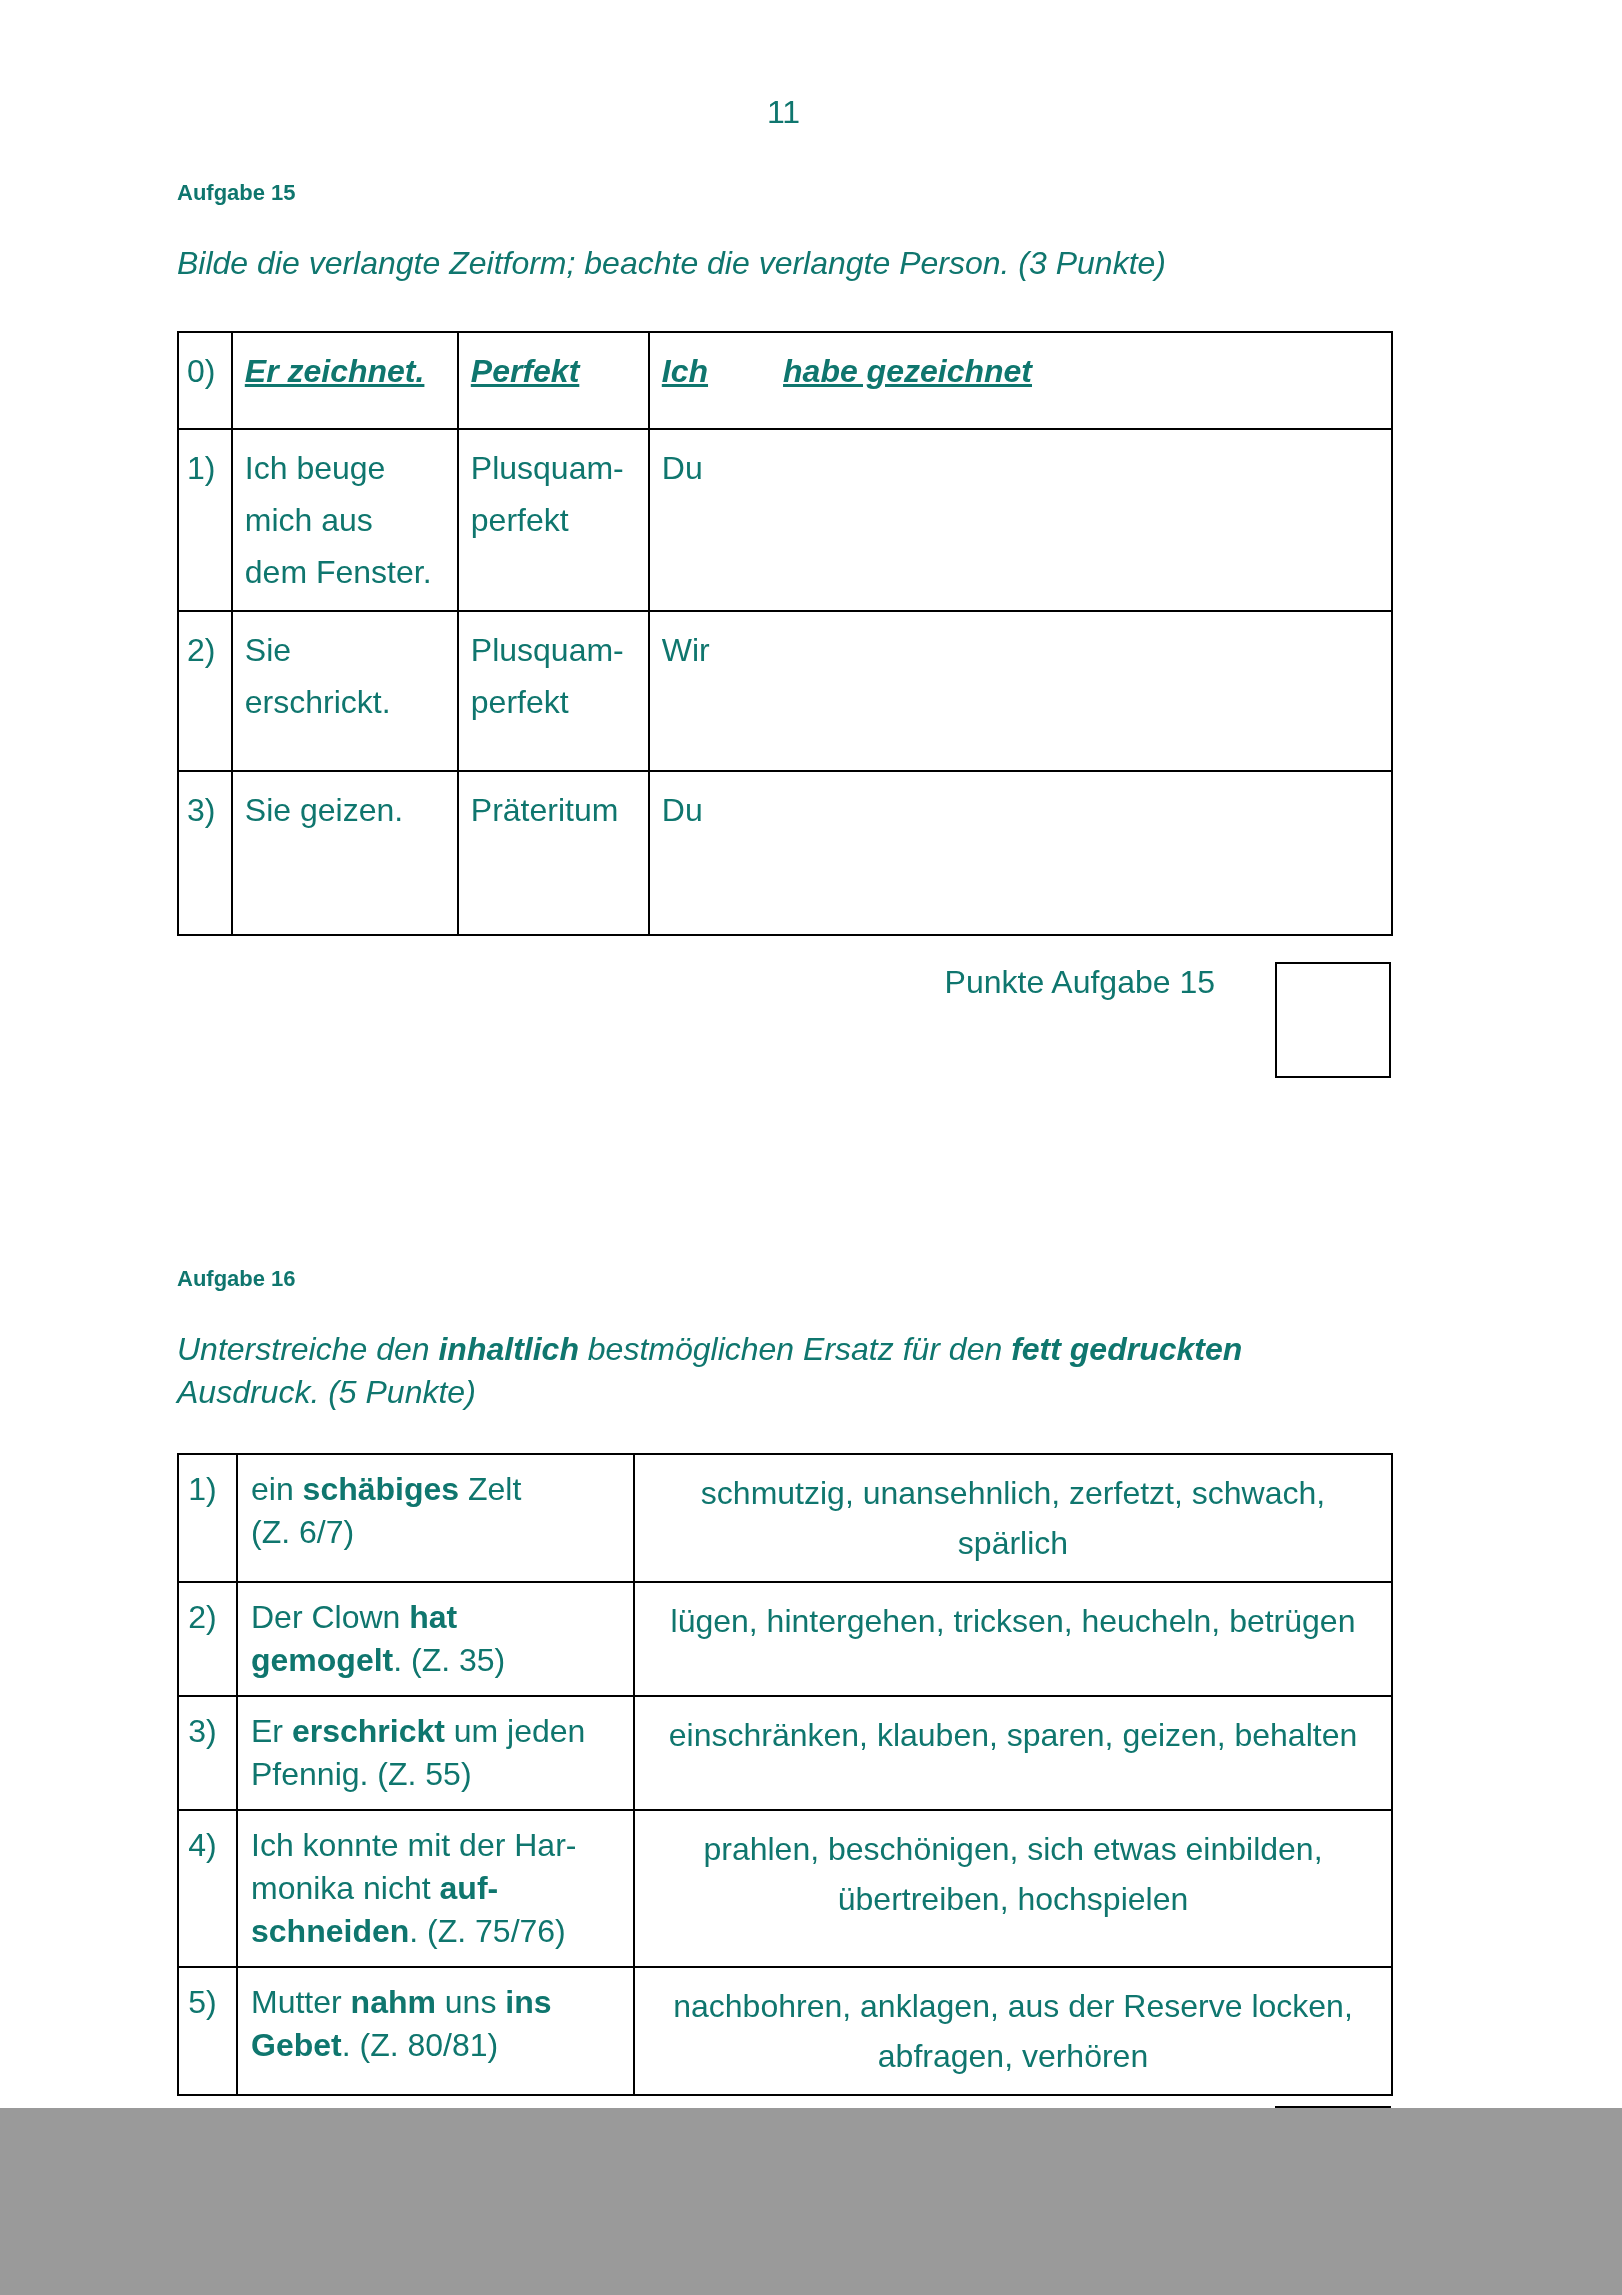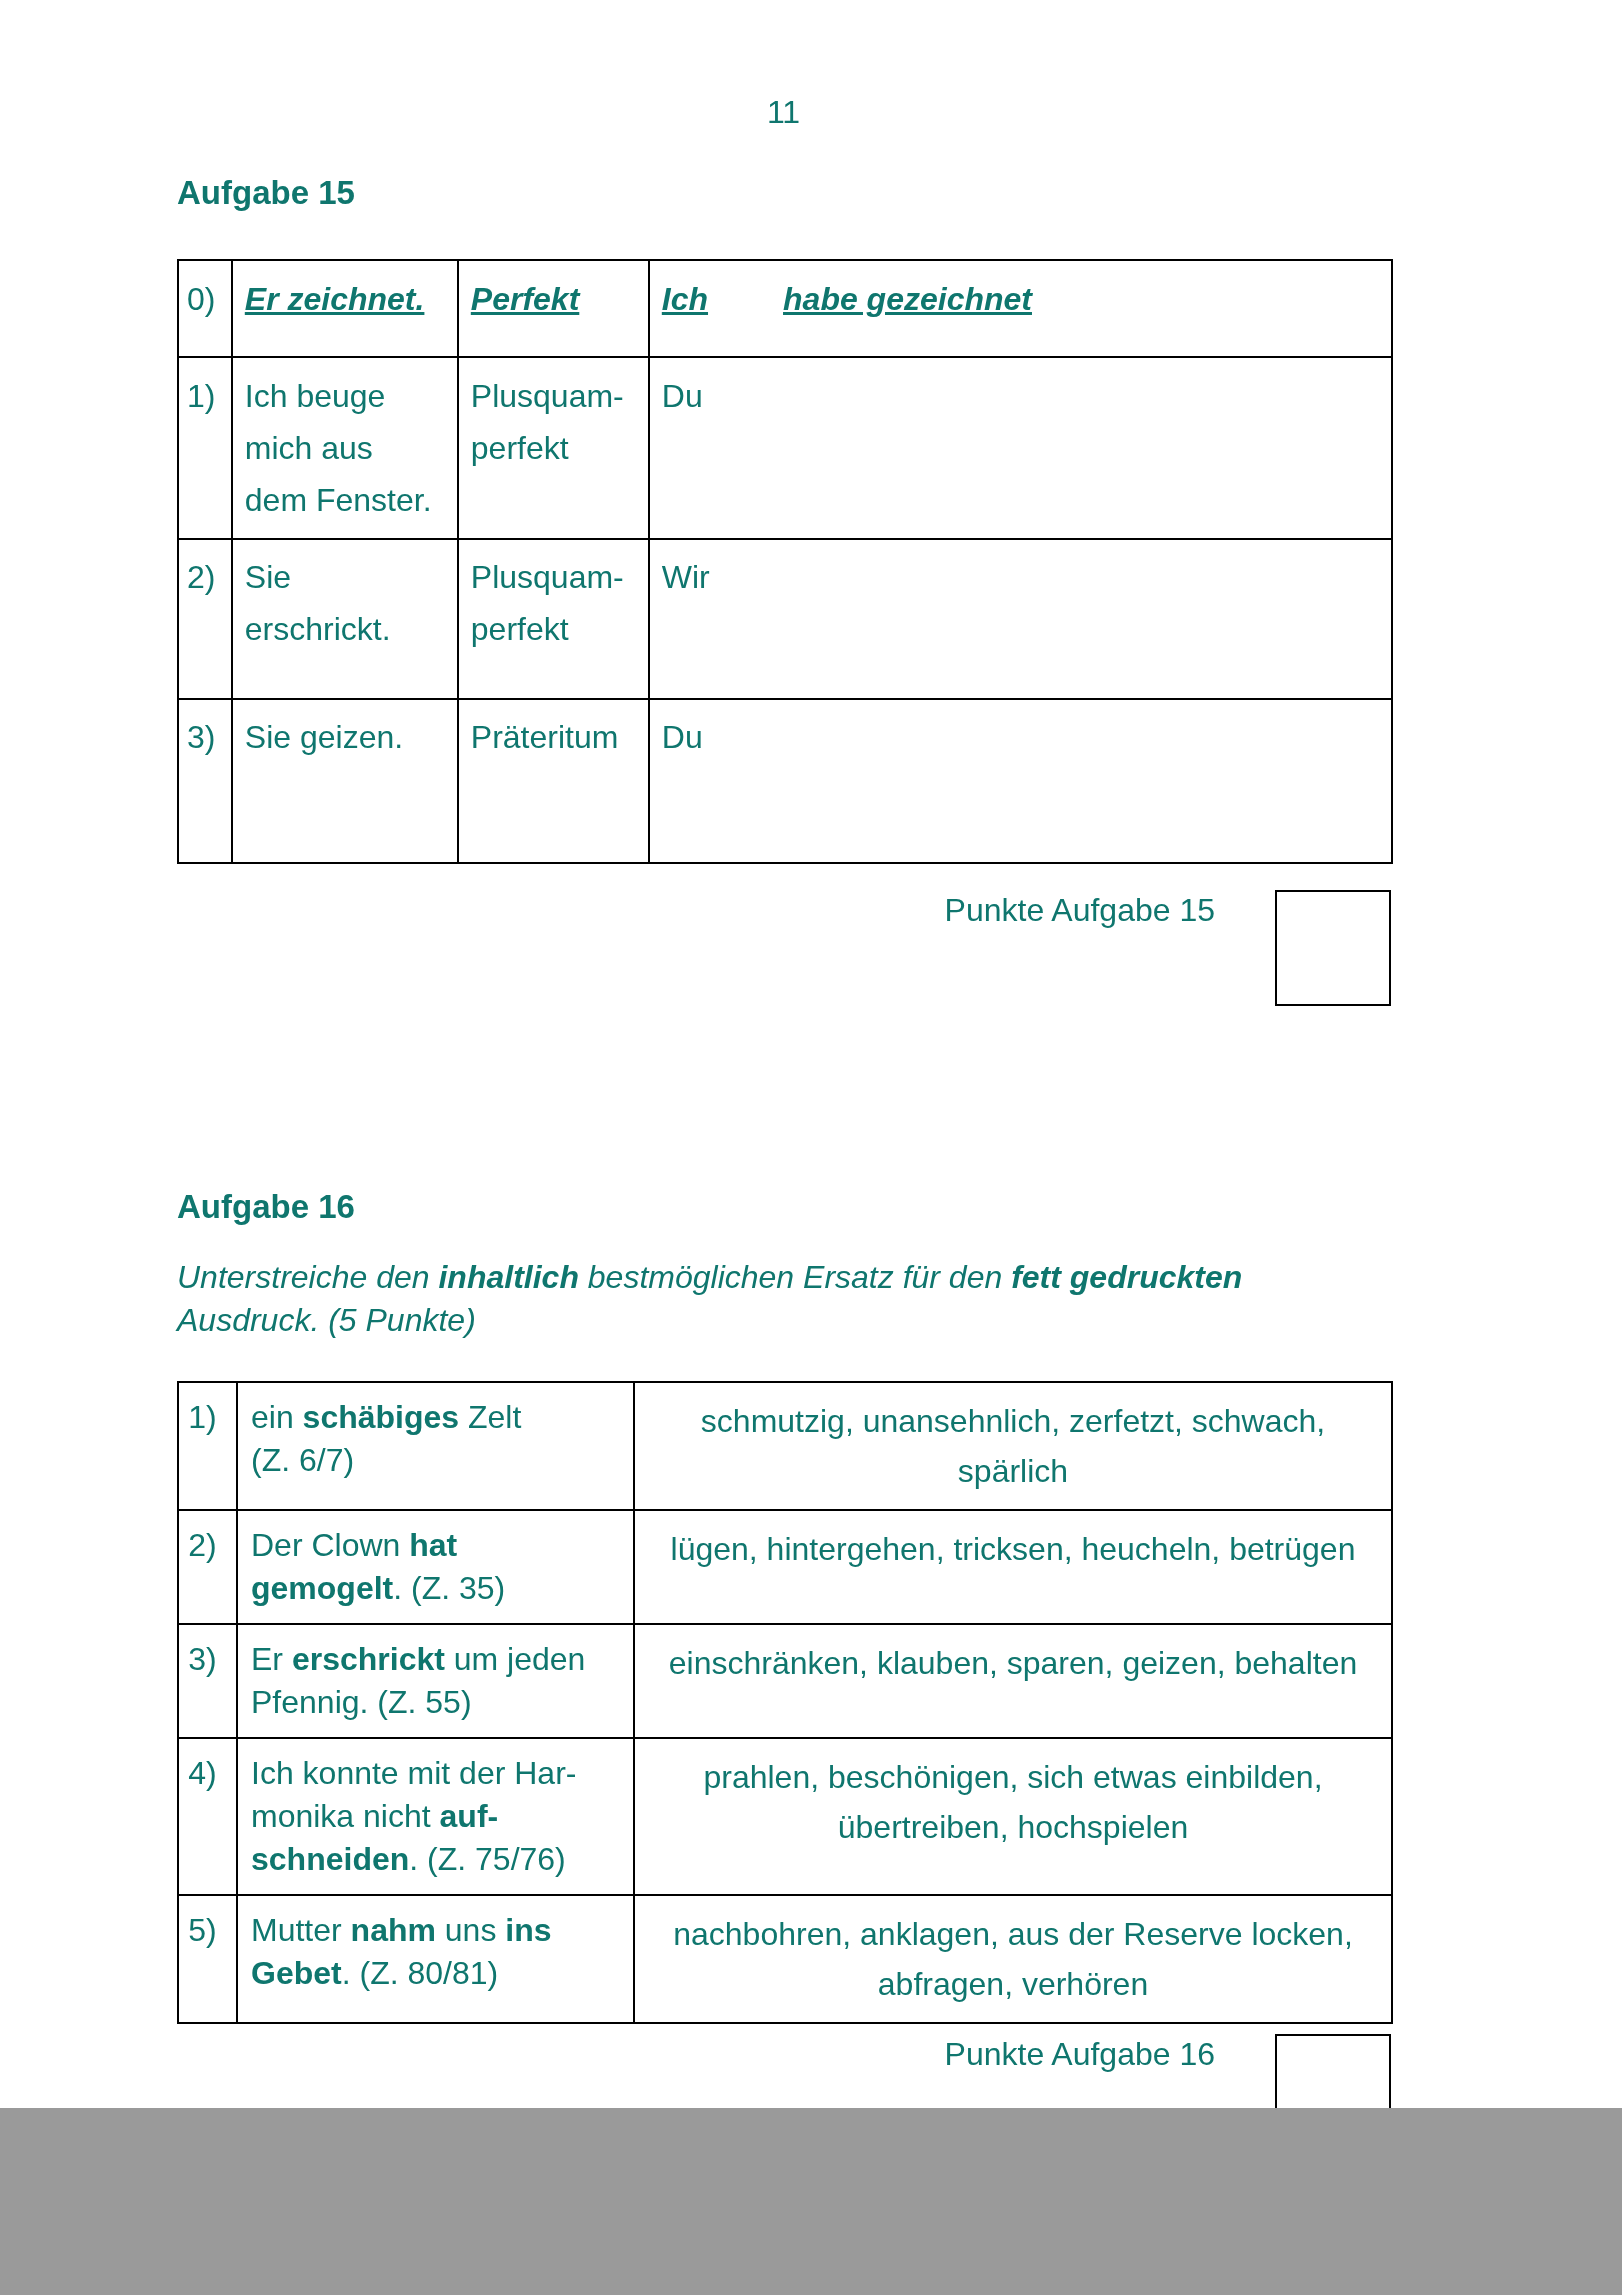--- a/index.html
+++ b/index.html
@@ -13,21 +13,21 @@
     color:#0f766e;
     font-family:"Liberation Sans","DejaVu Sans",sans-serif;
     font-size:32px;
     overflow:hidden;
   }
   .content { padding:92px 232px 0 177px; }
 
   .page-number { text-align:center; line-height:41px; }
 
   h2.task-title {
-    font-size:33px;
+    font-size:22px;
     font-weight:bold;
     line-height:41px;
     margin-top:39px;
   }
   .instruction {
     font-style:italic;
     line-height:43px;
     margin-top:29.4px;
     white-space:pre-line;
   }
@@ -91,20 +91,21 @@
 </style>
 </head>
 <body>
 
 <div class="page">
   <div class="content">
 
     <div class="page-number">11</div>
 
     <h2 class="task-title">Aufgabe 15</h2>
+    <p class="instruction">Bilde die verlangte Zeitform; beachte die verlangte Person. (3 Punkte)</p>
 
     <table class="ws-table t15">
       <colgroup>
         <col style="width:54px">
           <col style="width:226px">
           <col style="width:191px">
           <col style="width:743px">
       </colgroup>
       <tbody>
           <tr class="t15-r0">

